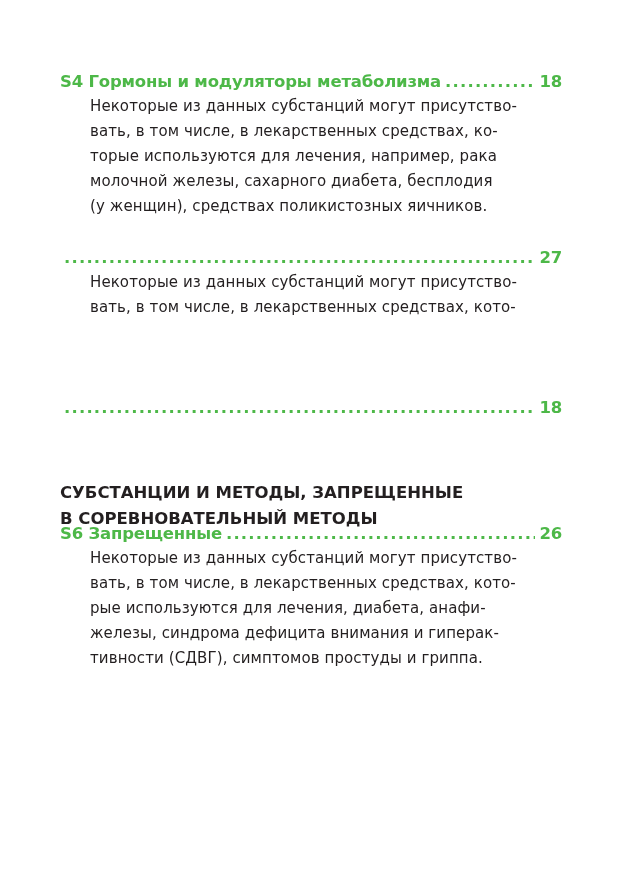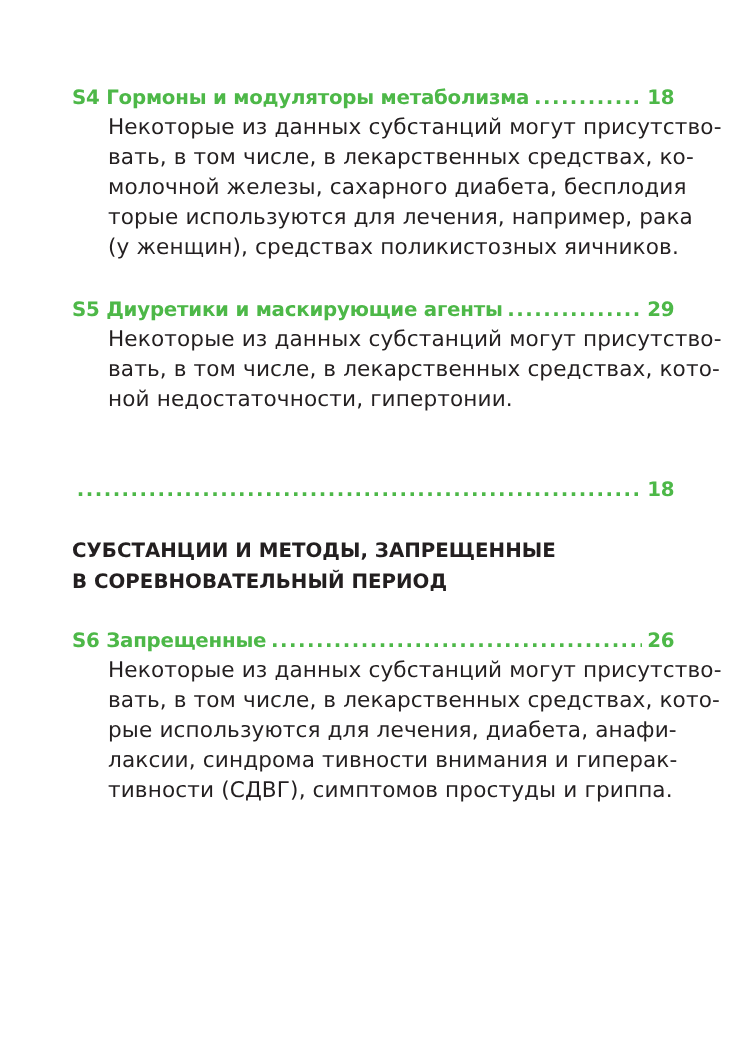--- a/index.html
+++ b/index.html
@@ -36,87 +36,86 @@
       letter-spacing: 1.2px;
       font-weight: bold;
     }
     .toc-entry .leader::before {
       content: "................................................................................................................";
     }
     .toc-entry .page-num { flex: 0 0 auto; }
     .desc {
       margin-left: 30px;
       color: #231f20;
-      font-size: 18px;
+      font-size: 15px;
       line-height: 25px;
       letter-spacing: 0.1px;
     }
     .desc div { white-space: nowrap; height: 25px; }
     .section-heading {
       color: #231f20;
       font-weight: bold;
       font-size: 16.5px;
       line-height: 26px;
       letter-spacing: 0px;
+      margin-top: 34px;
     }
     .section-heading div { white-space: nowrap; }
   </style>
 </head>
 <body>
 
 <div class="page">
 
   <div style="position:absolute; top:0; left:0; width:502px;">
     <div class="toc-entry">
       <span class="title">S4 Гормоны и модуляторы метаболизма</span>
       <span class="leader"></span>
       <span class="page-num">18</span>
     </div>
     <div class="desc">
       <div>Некоторые из данных субстанций могут присутство-</div>
       <div>вать, в том числе, в лекарственных средствах, ко-</div>
+      <div>торые используются для лечения, например, рака</div>
       <div>молочной железы, сахарного диабета, бесплодия</div>
-      <div>торые используются для лечения, например, рака</div>
       <div>(у женщин), средствах поликистозных яичников.</div>
     </div>
   </div>
 
   <div style="position:absolute; top:176px; left:0; width:502px;">
     <div class="toc-entry">
-      <span class="title">S5 Диуретики и маскирующие агенты</span>
       <span class="leader"></span>
-      <span class="page-num">29</span>
+      <span class="page-num">27</span>
     </div>
     <div class="desc">
       <div>Некоторые из данных субстанций могут присутство-</div>
       <div>вать, в том числе, в лекарственных средствах, кото-</div>
-      <div>ной недостаточности, гипертонии.</div>
     </div>
   </div>
 
   <div style="position:absolute; top:326px; left:0; width:502px;">
     <div class="toc-entry">
       <span class="leader"></span>
       <span class="page-num">18</span>
     </div>
   </div>
 
   <div class="section-heading" style="position:absolute; top:376px; left:0;">
     <div>СУБСТАНЦИИ И МЕТОДЫ, ЗАПРЕЩЕННЫЕ</div>
-    <div>В СОРЕВНОВАТЕЛЬНЫЙ ПЕРИОД</div>
+    <div>В СОРЕВНОВАТЕЛЬНЫЙ МЕТОДЫ</div>
   </div>
 
   <div style="position:absolute; top:452px; left:0; width:502px;">
     <div class="toc-entry">
       <span class="title">S6 Запрещенные</span>
       <span class="leader"></span>
       <span class="page-num">26</span>
     </div>
     <div class="desc">
       <div>Некоторые из данных субстанций могут присутство-</div>
       <div>вать, в том числе, в лекарственных средствах, кото-</div>
       <div>рые используются для лечения, диабета, анафи-</div>
-      <div>лаксии, синдрома тивности внимания и гиперак-</div>
+      <div>железы, синдрома дефицита внимания и гиперак-</div>
       <div>тивности (СДВГ), симптомов простуды и гриппа.</div>
     </div>
   </div>
 
 </div>
 
 </body></html>

